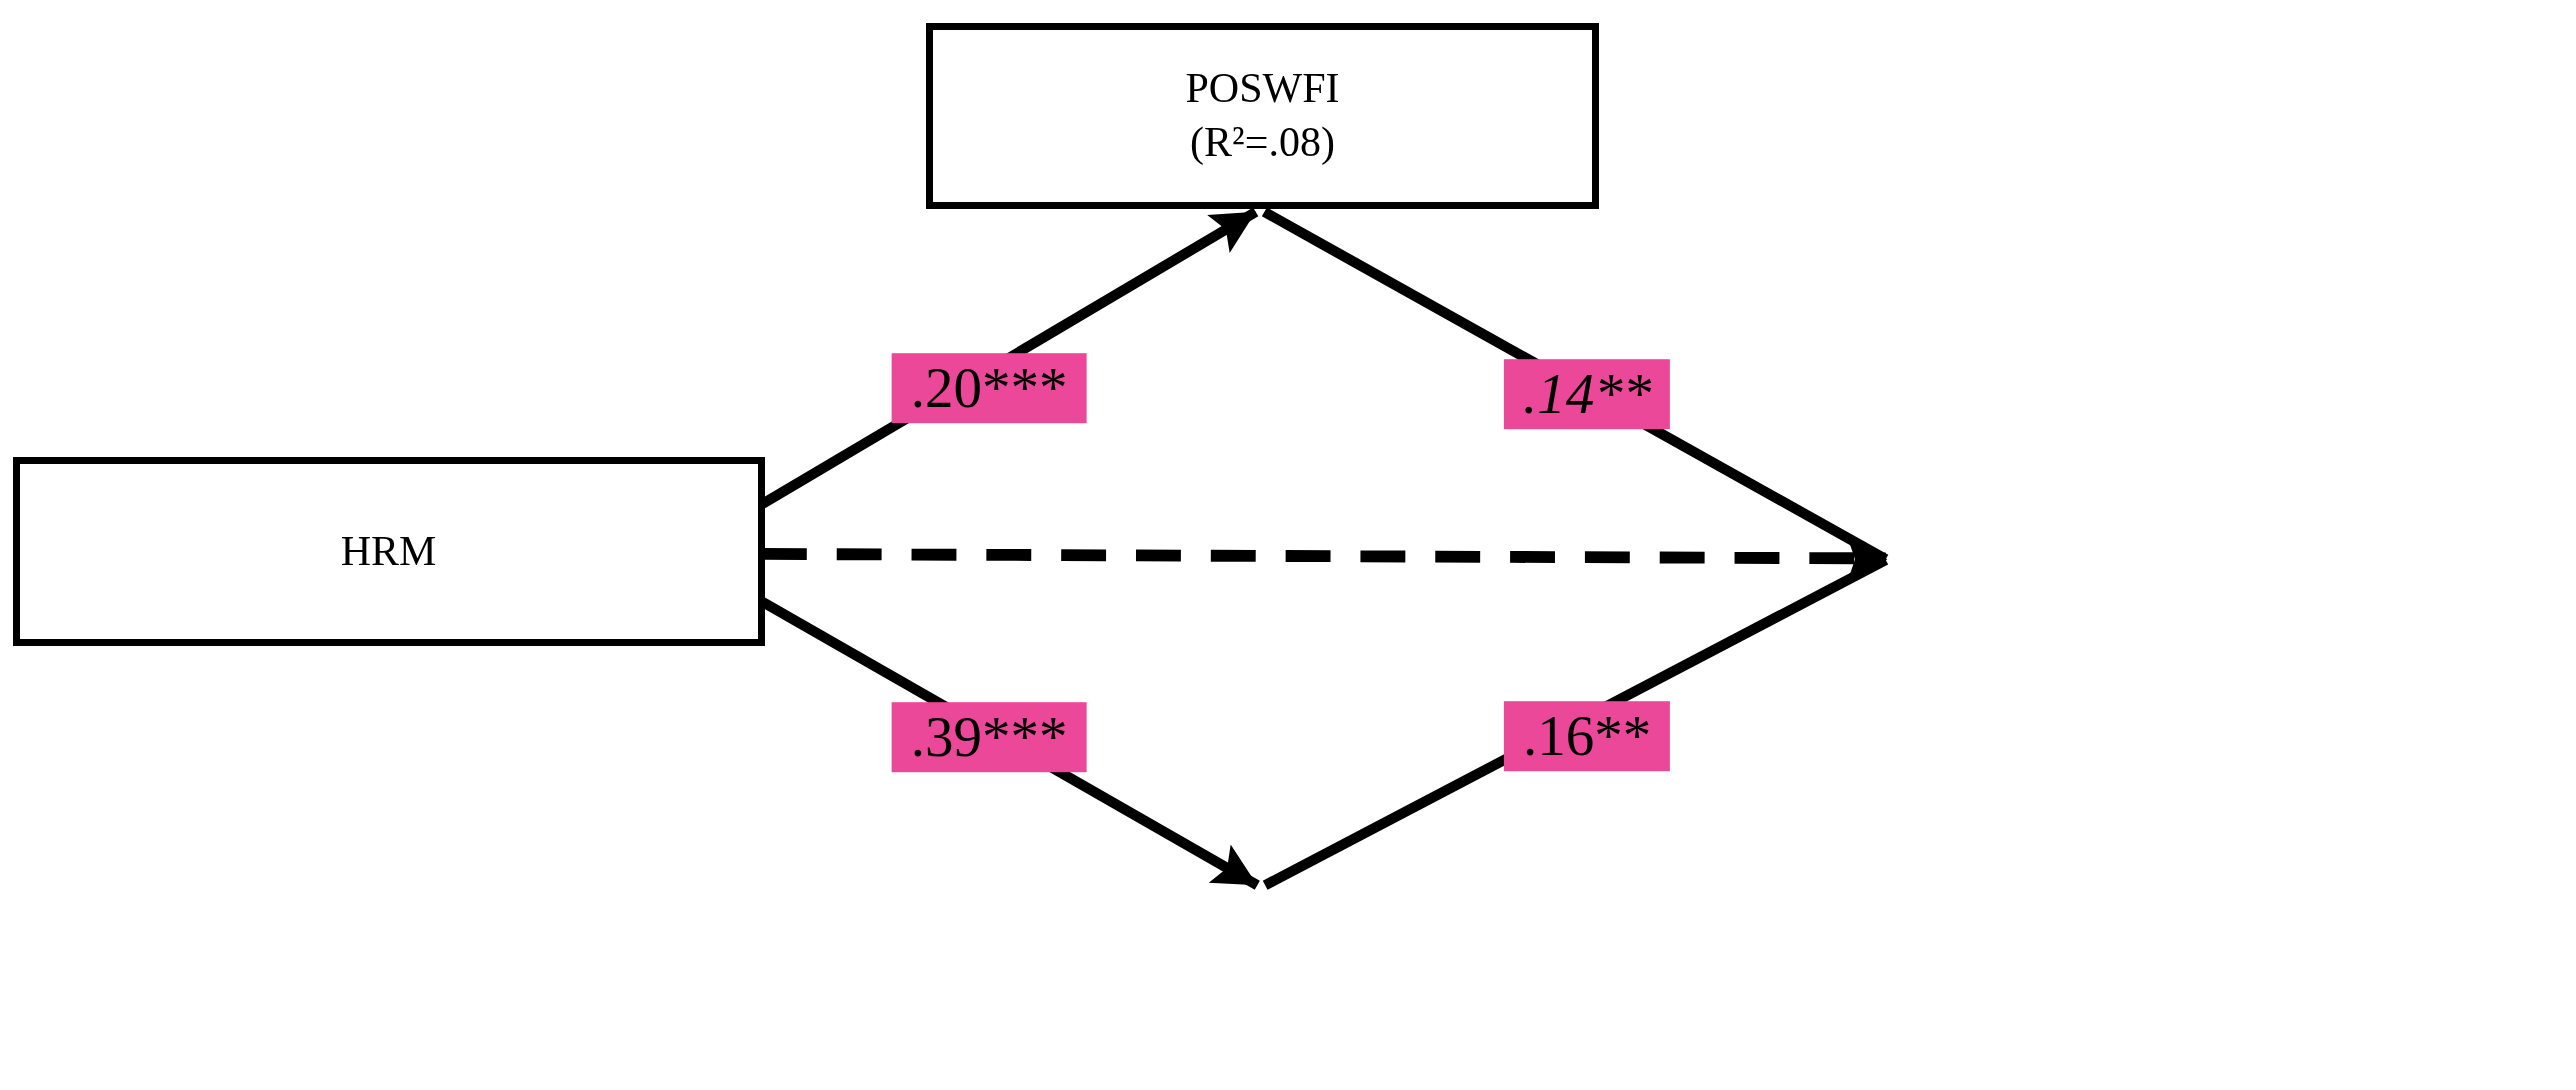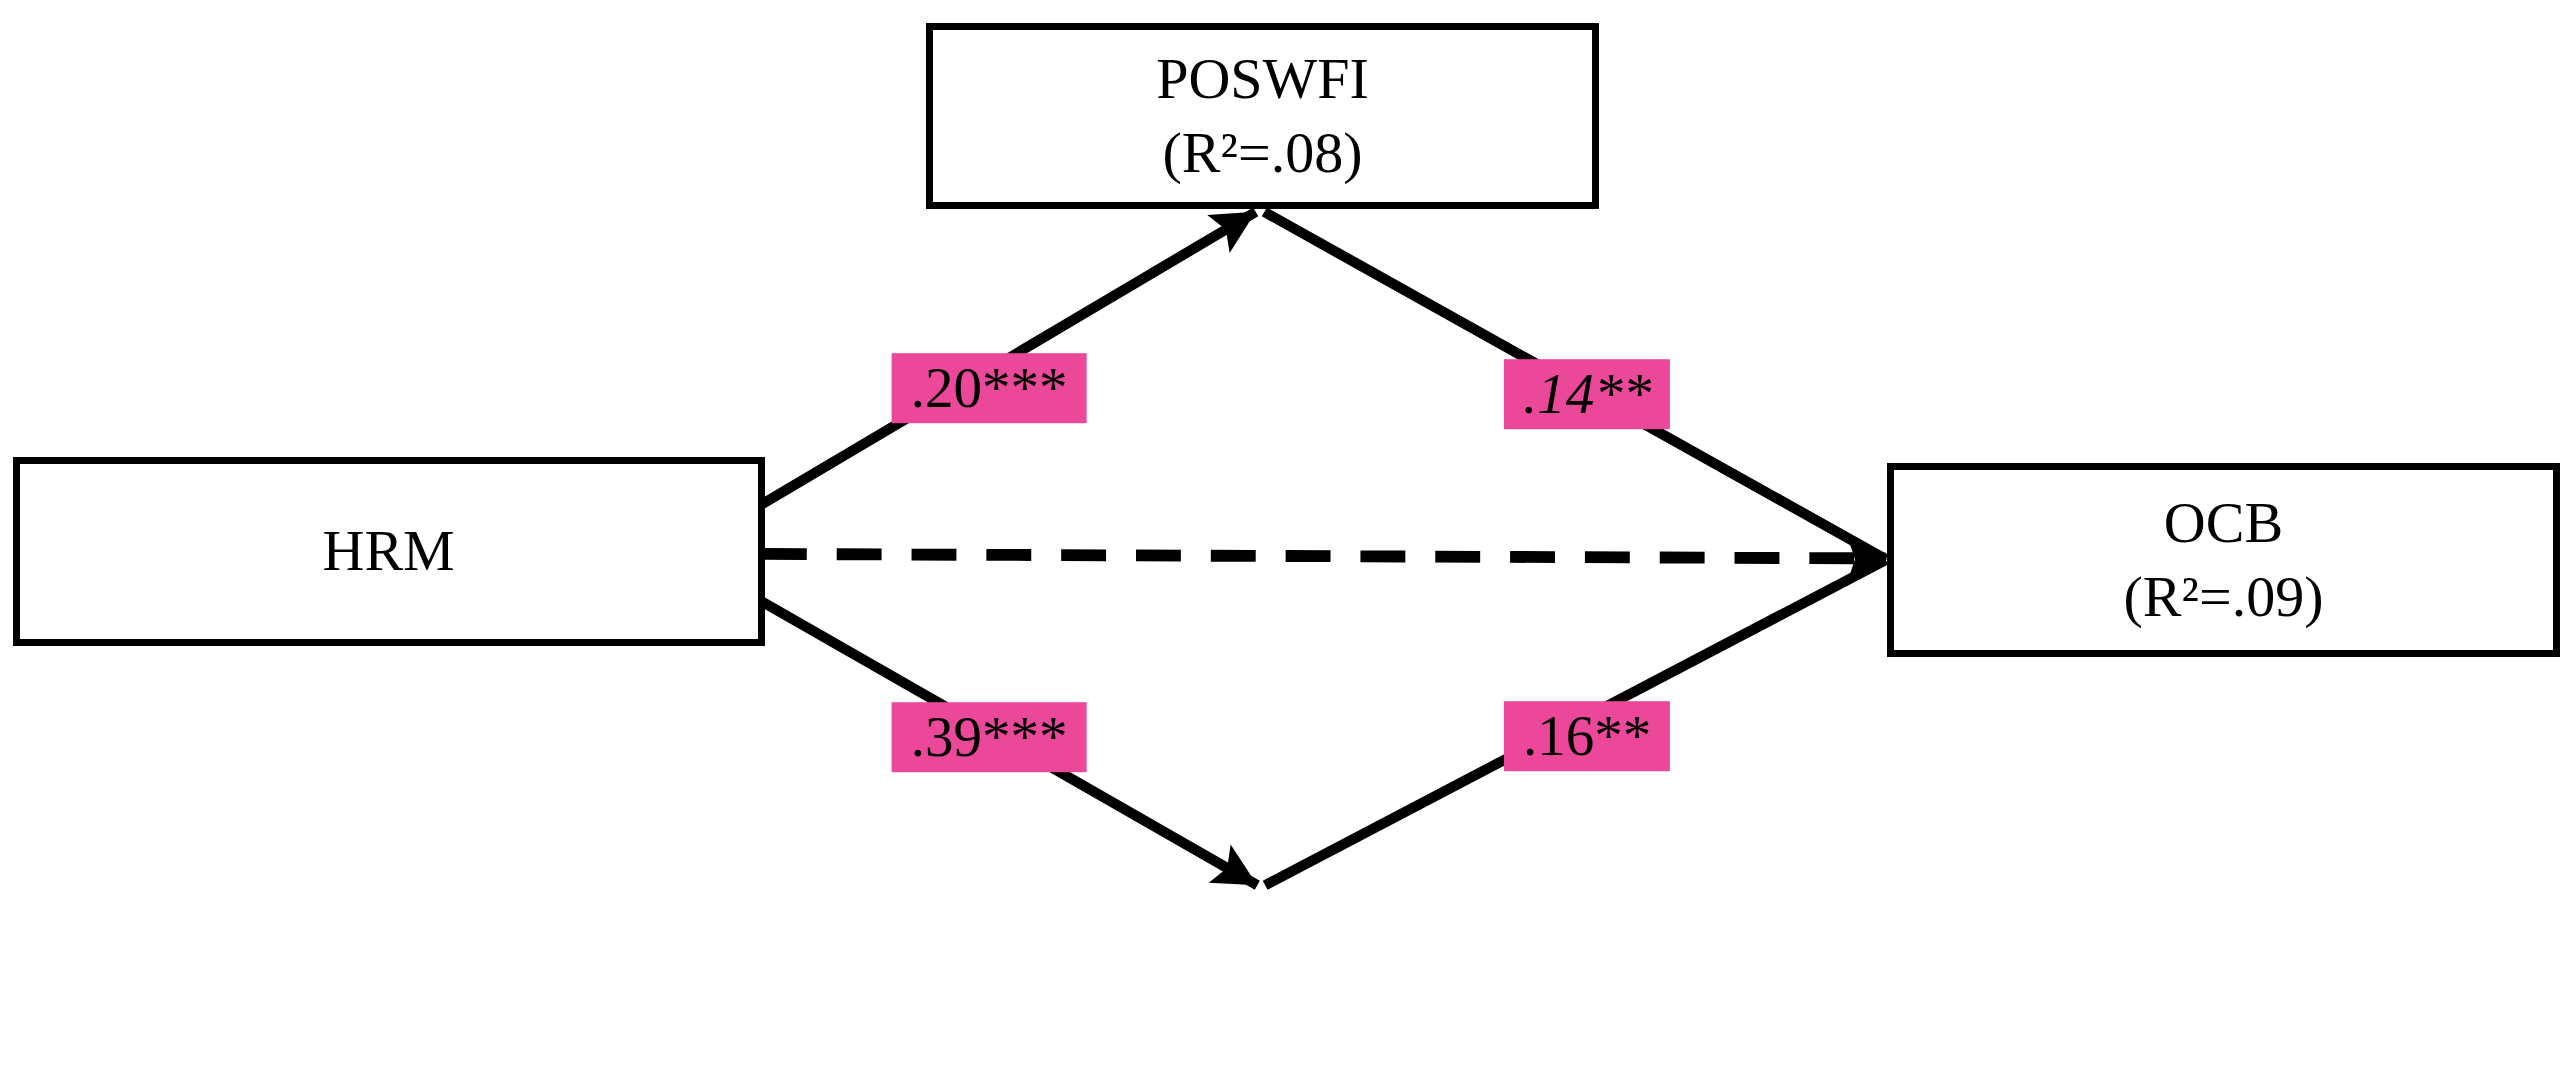--- a/index.html
+++ b/index.html
@@ -27,21 +27,21 @@
   .node {
     position: absolute;
     box-sizing: border-box;
     border: 7px solid #000000;
     background: #ffffff;
     display: flex;
     flex-direction: column;
     align-items: center;
     justify-content: center;
     text-align: center;
-    font-size: 58px;
+    font-size: 42px;
     line-height: 1.28;
     z-index: 2;
     white-space: nowrap;
   }
   .node-hrm    { left: 12.6px;   top: 457px;  width: 752px; height: 189px; }
   .node-poswfi { left: 926px; top: 23px;   width: 673px; height: 186px; }
   .node-ocb    { left: 1887px; top: 463px;  width: 673px; height: 194px; }
   .node-posfwi { left: 926px; top: 884px; width: 673px; height: 185px; }
   .edge-label {
     position: absolute;
@@ -82,24 +82,20 @@
 
   <div class="node node-poswfi">
     <span>POSWFI</span>
     <span>(R²=.08)</span>
   </div>
 
   <div class="node node-hrm">
     <span>HRM</span>
   </div>
 
-  <div class="node node-ocb">
-    <span>OCB</span>
-    <span>(R²=.09)</span>
-  </div>
 
 
   <div class="edge-label lbl-hrm-poswfi">.20***</div>
 
   <div class="edge-label lbl-poswfi-ocb">.14**</div>
 
 
   <div class="edge-label lbl-hrm-posfwi">.39***</div>
 
   <div class="edge-label lbl-posfwi-ocb">.16**</div>

